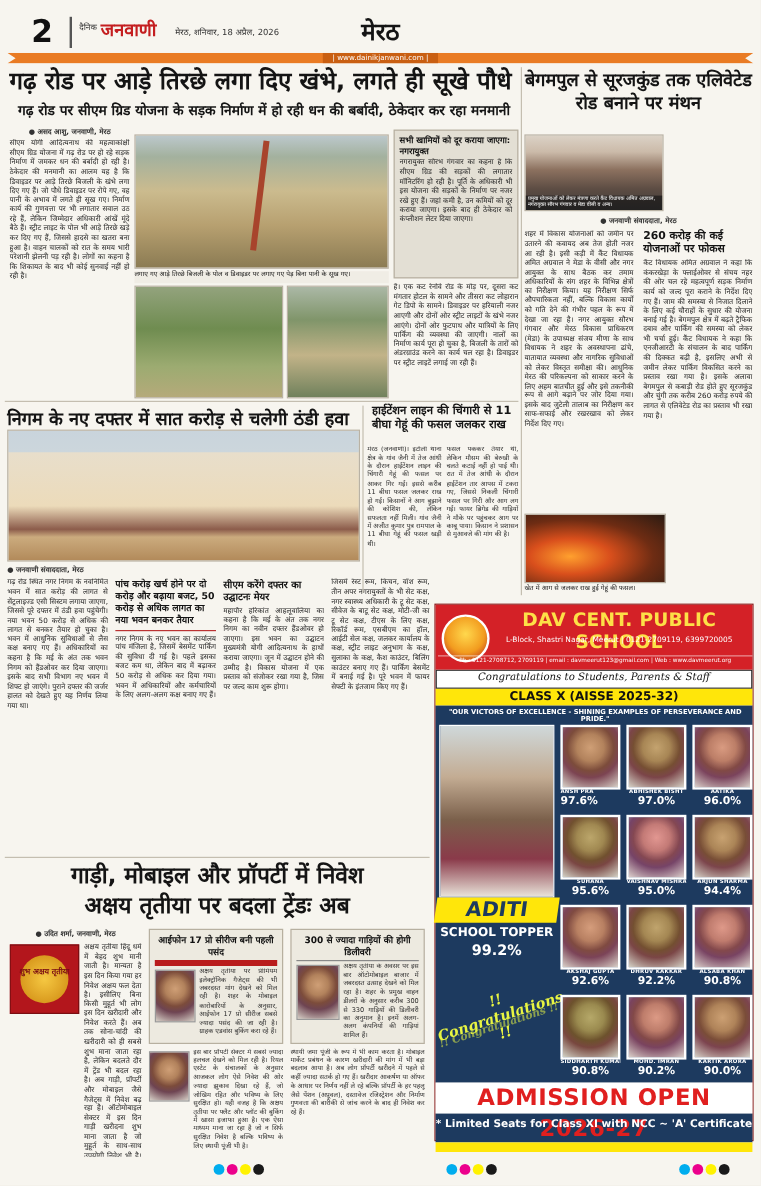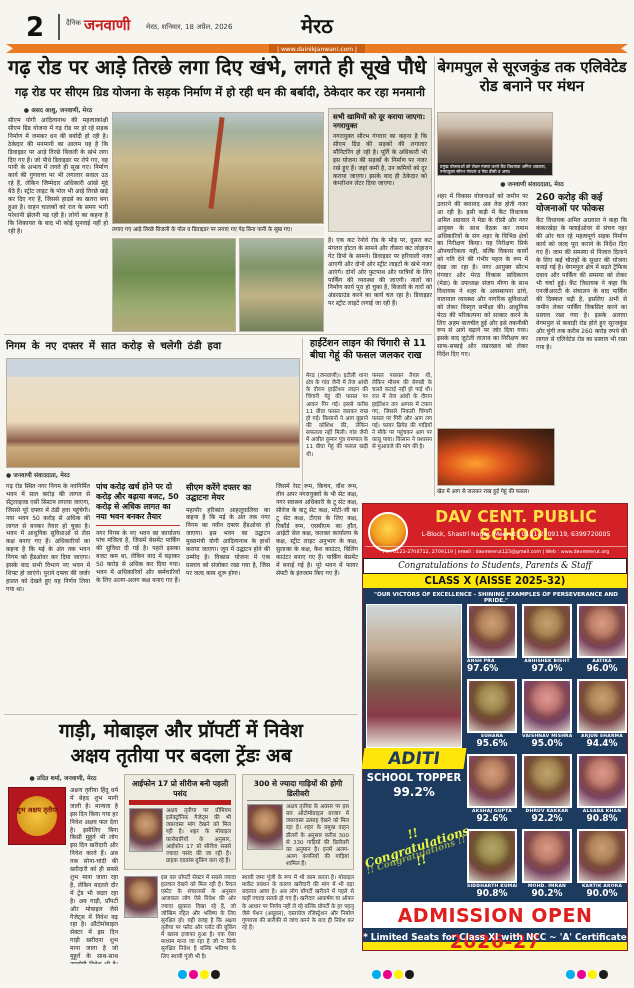--- a/index.html
+++ b/index.html
@@ -74,21 +74,21 @@
 
   <div class="abs body6" style="left:437px;top:192px;width:91px;height:234px;">शहर में विकास योजनाओं को जमीन पर उतारने की कवायद अब तेज होती नजर आ रही है। इसी कड़ी में कैंट विधायक अमित अग्रवाल ने मेडा के वीसी और नगर आयुक्त के साथ बैठक कर तमाम अधिकारियों के संग शहर के विभिन्न क्षेत्रों का निरीक्षण किया। यह निरीक्षण सिर्फ औपचारिकता नहीं, बल्कि विकास कार्यों को गति देने की गंभीर पहल के रूप में देखा जा रहा है। नगर आयुक्त सौरभ गंगवार और मेरठ विकास प्राधिकरण (मेडा) के उपाध्यक्ष संजय मीणा के साथ विधायक ने शहर के अवस्थापना ढांचे, यातायात व्यवस्था और नागरिक सुविधाओं को लेकर विस्तृत समीक्षा की। आधुनिक मेरठ की परिकल्पना को साकार करने के लिए अहम बातचीत हुई और इसे तकनीकी रूप से आगे बढ़ाने पर जोर दिया गया। इसके बाद जुटेली तालाब का निरीक्षण कर साफ-सफाई और रखरखाव को लेकर निर्देश दिए गए।</div>
   <div class="abs hl" style="left:536px;top:192px;width:91px;font-size:9px;line-height:1.2;">260 करोड़ की कई योजनाओं पर फोकस</div>
   <div class="abs body6" style="left:536px;top:216px;width:91px;height:280px;">कैंट विधायक अमित अग्रवाल ने कहा कि कंकरखेड़ा के फ्लाईओवर से संचय नहर की ओर चल रहे महत्वपूर्ण सड़क निर्माण कार्य को जल्द पूरा कराने के निर्देश दिए गए हैं। जाम की समस्या से निजात दिलाने के लिए कई चौराहों के सुधार की योजना बनाई गई है। बेगमपुल क्षेत्र में बढ़ते ट्रैफिक दबाव और पार्किंग की समस्या को लेकर भी चर्चा हुई। कैंट विधायक ने कहा कि एनजीआरटी के संचालन के बाद पार्किंग की दिक्कत बढ़ी है, इसलिए अभी से जमीन लेकर पार्किंग विकसित करने का प्रस्ताव रखा गया है। इसके अलावा बेगमपुल से कबाड़ी रोड होते हुए सूरजकुंड और चुंगी तक करीब 260 करोड़ रुपये की लागत से एलिवेटेड रोड का प्रस्ताव भी रखा गया है।</div>
 
   <div class="abs ph ph-fire" style="left:437px;top:428px;width:118px;height:58px;"></div>
   <div class="abs cap" style="left:437px;top:488px;width:118px;height:9px;">खेत में आग से जलकर राख हुई गेहूं की फसल।</div>
 
   <div class="abs" style="left:4px;top:334px;width:428px;height:1px;background:#c4beb0;"></div>
 
-  <div class="abs hl" style="left:6px;top:338px;width:304px;font-size:10px;white-space:nowrap;font-family:Liberation Mono, monospace;">निगम के नए दफ्तर में सात करोड़ से चलेगी ठंडी हवा</div>
+  <div class="abs hl" style="left:6px;top:338px;width:304px;font-size:15px;white-space:nowrap;">निगम के नए दफ्तर में सात करोड़ से चलेगी ठंडी हवा</div>
   <div class="abs ph ph-building" style="left:6px;top:358px;width:294px;height:110px;"></div>
   <div class="abs byline" style="left:6px;top:471px;width:294px;">● जनवाणी संवाददाता, मेरठ</div>
 
   <div class="abs body6" style="left:6px;top:482px;width:84px;height:232px;">गढ़ रोड स्थित नगर निगम के नवनिर्मित भवन में सात करोड़ की लागत से सेंट्रलाइज्ड एसी सिस्टम लगाया जाएगा, जिससे पूरे दफ्तर में ठंडी हवा पहुंचेगी। नया भवन 50 करोड़ से अधिक की लागत से बनकर तैयार हो चुका है। भवन में आधुनिक सुविधाओं से लैस कक्ष बनाए गए हैं। अधिकारियों का कहना है कि मई के अंत तक भवन निगम को हैंडओवर कर दिया जाएगा। इसके बाद सभी विभाग नए भवन में शिफ्ट हो जाएंगे। पुराने दफ्तर की जर्जर हालत को देखते हुए यह निर्णय लिया गया था।</div>
   <div class="abs" style="left:96px;top:482px;width:84px;height:232px;overflow:hidden;">
     <div class="hl" style="font-size:7.8px;line-height:1.3;border-bottom:1px solid #b33;padding-bottom:2px;margin-bottom:3px;">पांच करोड़ खर्च होने पर दो करोड़ और बढ़ाया बजट, 50 करोड़ से अधिक लागत का नया भवन बनकर तैयार</div>
     <div class="body6">नगर निगम के नए भवन का कार्यालय पांच मंजिला है, जिसमें बेसमेंट पार्किंग की सुविधा दी गई है। पहले इसका बजट कम था, लेकिन बाद में बढ़ाकर 50 करोड़ से अधिक कर दिया गया। भवन में अधिकारियों और कर्मचारियों के लिए अलग-अलग कक्ष बनाए गए हैं।</div>
   </div>
   <div class="abs" style="left:186px;top:482px;width:84px;height:232px;overflow:hidden;">
     <div class="hl" style="font-size:8.2px;line-height:1.25;margin-bottom:3px;">सीएम करेंगे दफ्तर का उद्घाटनः मेयर</div>
@@ -217,21 +217,21 @@
         </div>
       <div class="abs" style="left:214px;top:241px;width:50px;">
           <div class="stuph" style="width:46px;height:50px;filter:hue-rotate(4deg);"></div>
           <div class="stu-name">KARTIK ARORA</div>
           <div class="stu-score">90.0%</div>
         </div>
     </div>
 
     <div style="height:26px;background:#fff;text-align:center;font-size:19px;font-weight:bold;color:#e01f1f;line-height:26px;letter-spacing:.5px;">ADMISSION OPEN 2026-27</div>
 
-    <div class="navy" style="height:14px;text-align:center;font-size:8.8px;font-weight:bold;color:#fff;line-height:18px;">* Limited Seats for Class XI with NCC ~ 'A' Certificate</div>
+    <div class="navy" style="height:24px;text-align:center;font-size:8.8px;font-weight:bold;color:#fff;line-height:18px;">* Limited Seats for Class XI with NCC ~ 'A' Certificate</div>
 
     <div style="height:8px;background:#ffe60a;"></div>
   </div>
 
   <div class="abs" style="left:178px;top:964px;">
     <span class="dot" style="background:#00adee;"></span><span class="dot" style="background:#ec008c;"></span><span class="dot" style="background:#fff200;"></span><span class="dot" style="background:#1a1a1a;"></span>
   </div>
   <div class="abs" style="left:372px;top:964px;">
     <span class="dot" style="background:#00adee;"></span><span class="dot" style="background:#ec008c;"></span><span class="dot" style="background:#fff200;"></span><span class="dot" style="background:#1a1a1a;"></span>
   </div>

